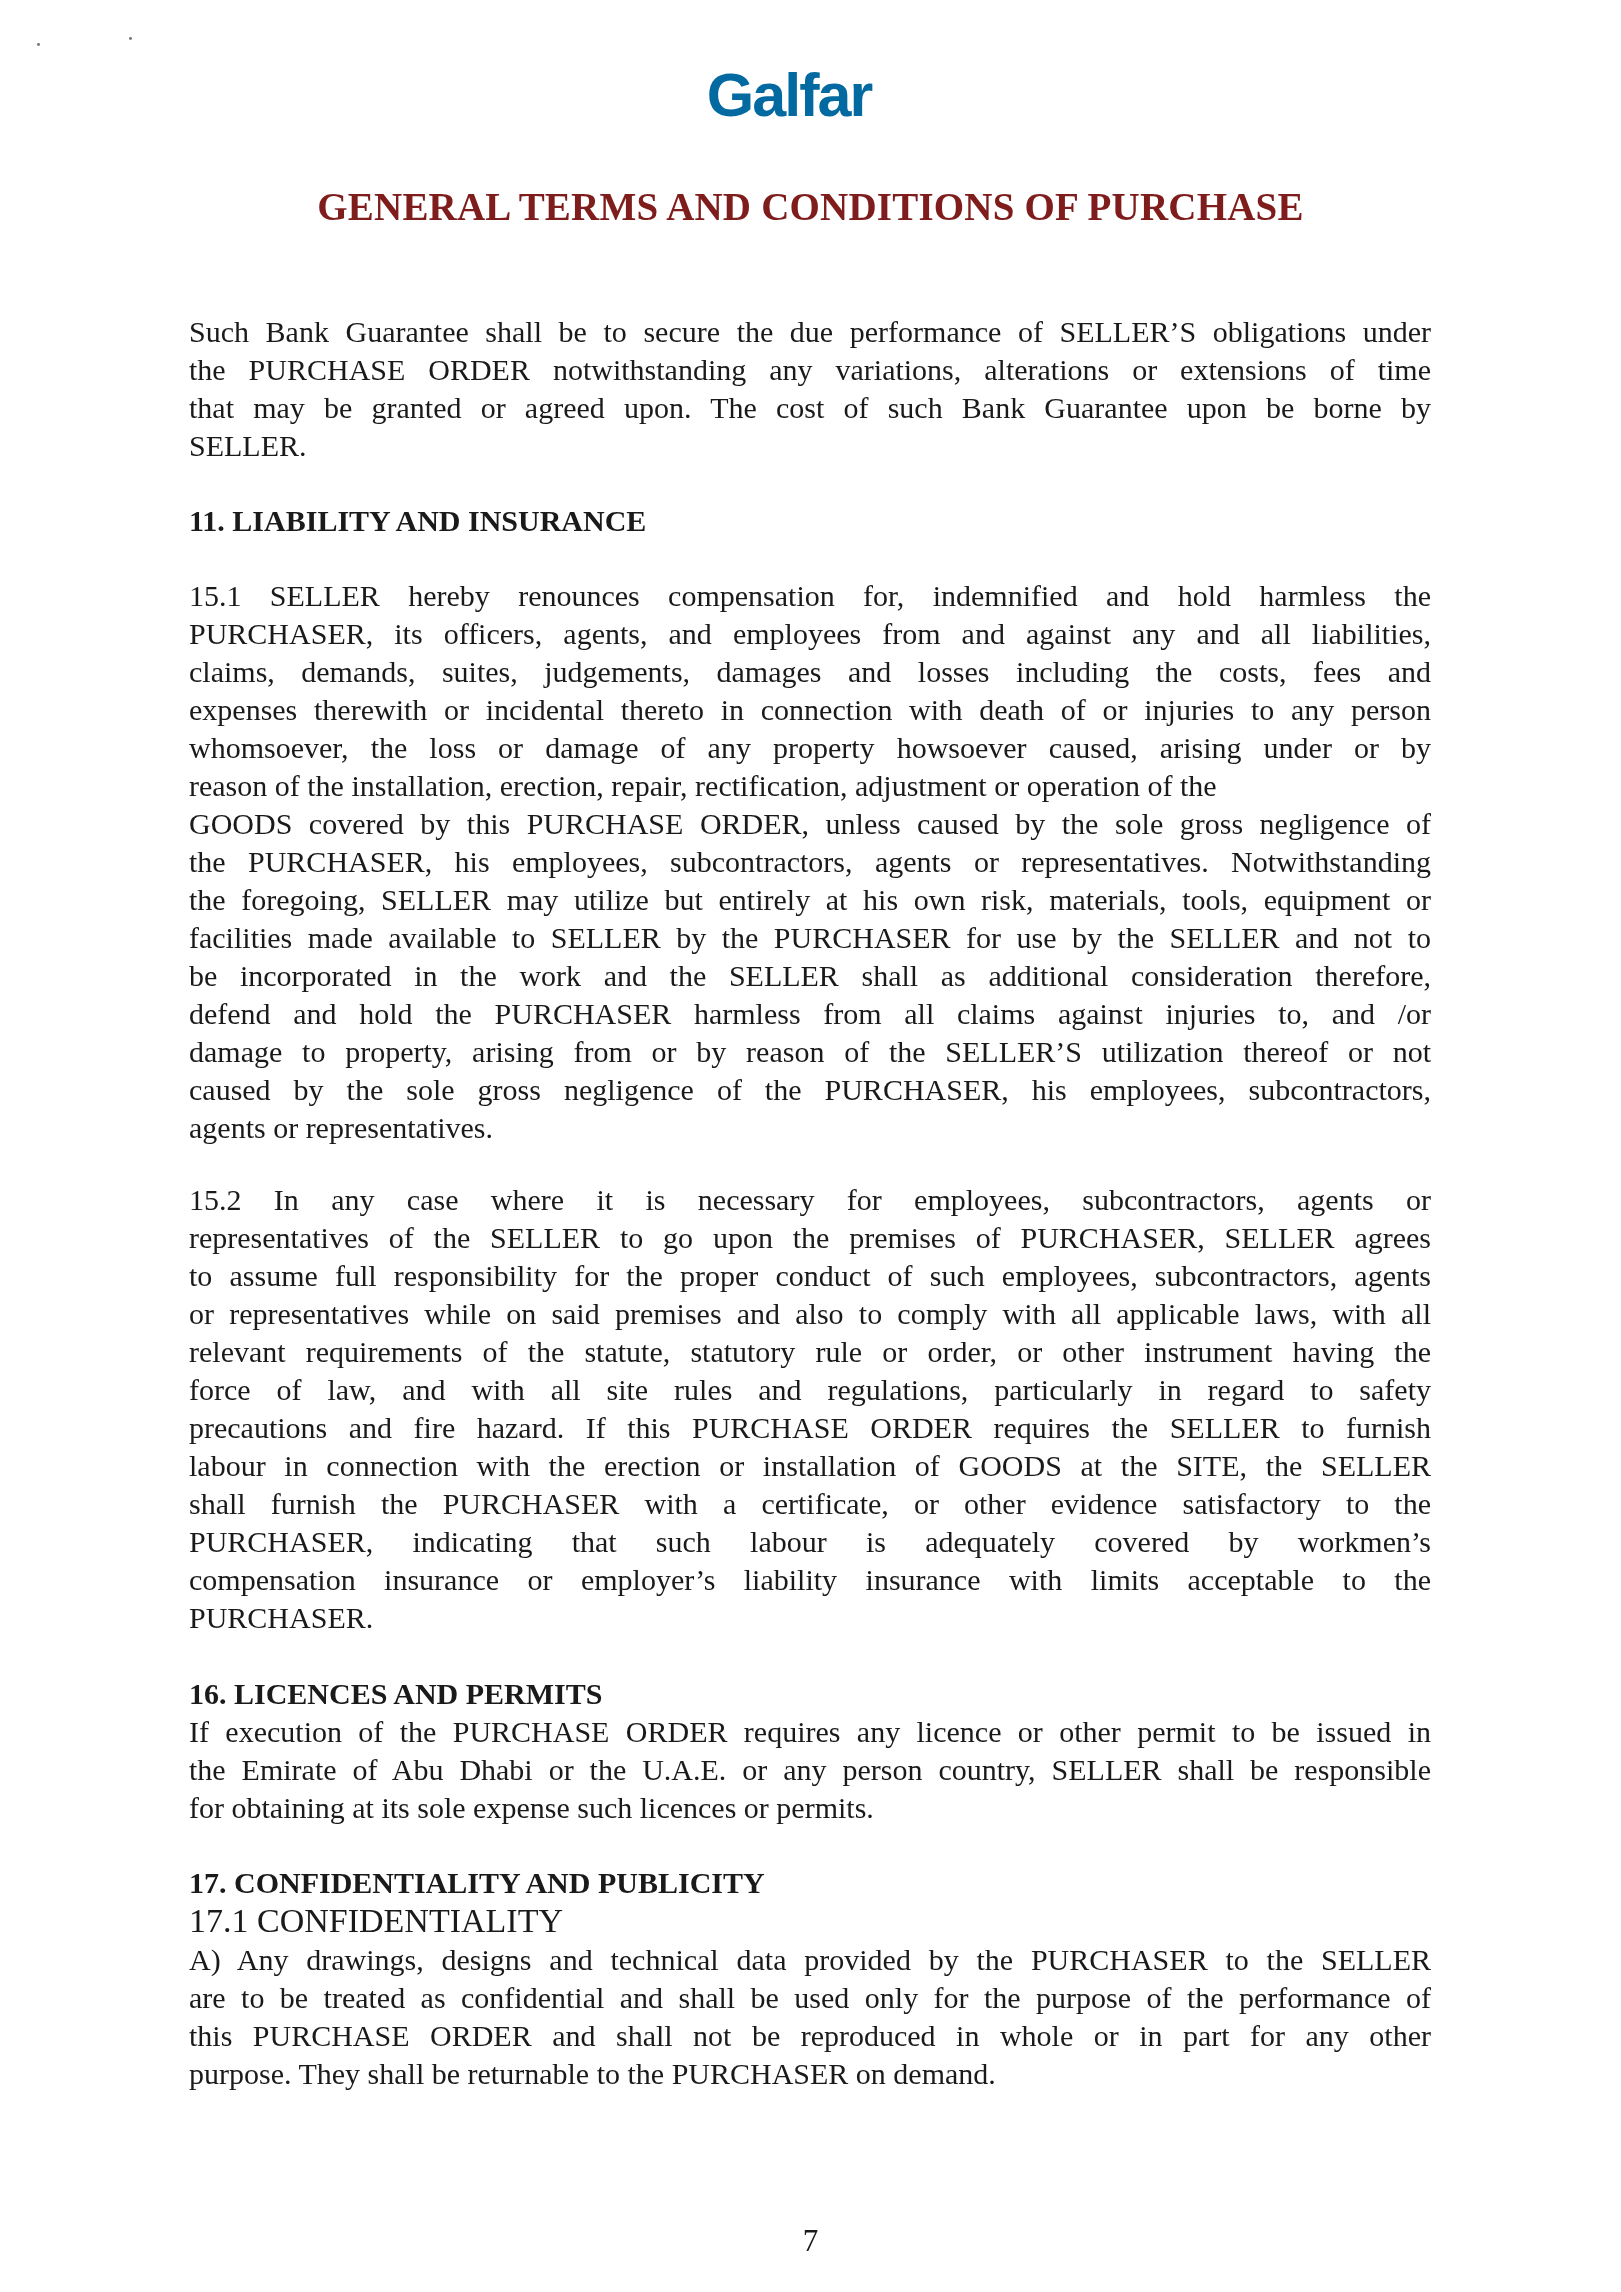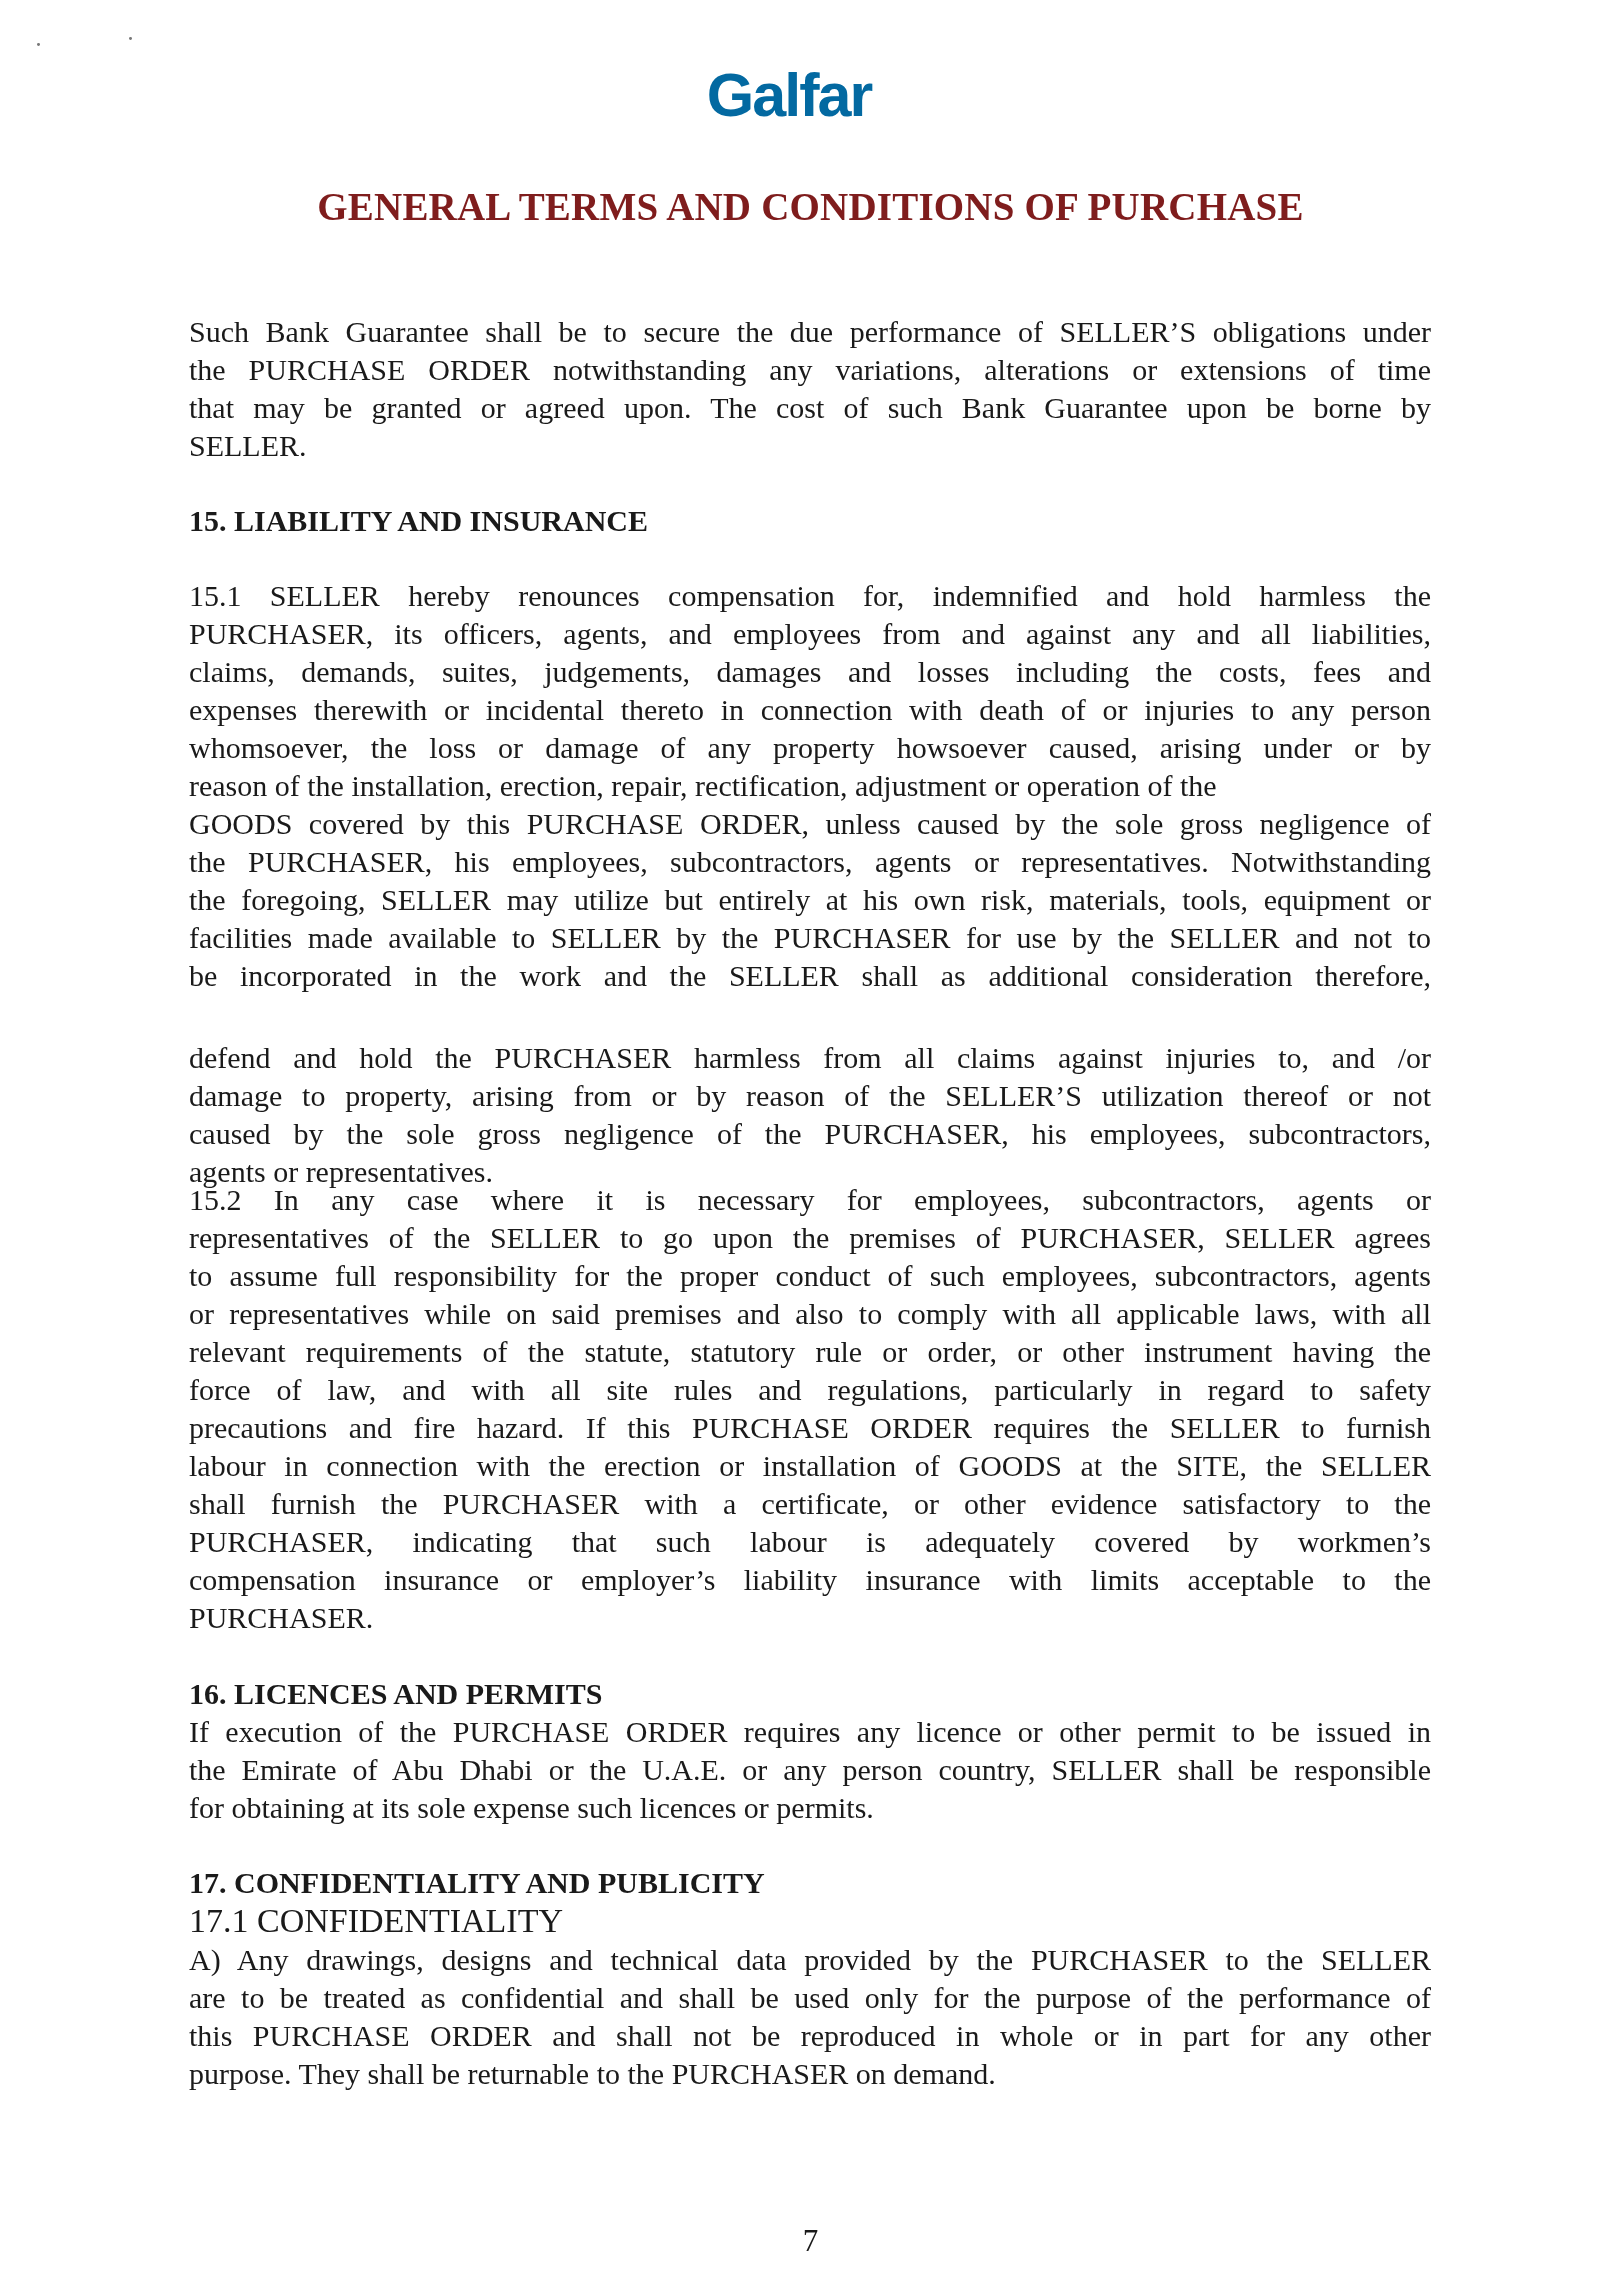--- a/index.html
+++ b/index.html
@@ -35,35 +35,35 @@
 
 <div class="content">
 
   <div class="para" style="top:313px;">
     <span class="line" style="white-space: normal; overflow: hidden;"><span>Such Bank Guarantee shall be to secure the due performance of SELLER’S obligations under</span></span>
     <span class="line" style="white-space: normal; overflow: hidden;"><span>the PURCHASE ORDER notwithstanding any variations, alterations or extensions of time</span></span>
     <span class="line" style="white-space: normal; overflow: hidden;"><span>that may be granted or agreed upon. The cost of such Bank Guarantee upon be borne by</span></span>
     <span class="line last" style="white-space: normal; overflow: hidden;"><span>SELLER.</span></span>
   </div>
 
-  <div class="heading" style="top:502px;">15. LIABILITY AND INSURANCE</div>
+  <div class="heading" style="top:502px;">11. LIABILITY AND INSURANCE</div>
 
   <div class="para" style="top:577px;">
     <span class="line" style="white-space: normal; overflow: hidden;"><span>15.1 SELLER hereby renounces compensation for, indemnified and hold harmless the</span></span>
     <span class="line" style="white-space: normal; overflow: hidden;"><span>PURCHASER, its officers, agents, and employees from and against any and all liabilities,</span></span>
     <span class="line" style="white-space: normal; overflow: hidden;"><span>claims, demands, suites, judgements, damages and losses including the costs, fees and</span></span>
     <span class="line" style="white-space: normal; overflow: hidden;"><span>expenses therewith or incidental thereto in connection with death of or injuries to any person</span></span>
     <span class="line" style="white-space: normal; overflow: hidden;"><span>whomsoever, the loss or damage of any property howsoever caused, arising under or by</span></span>
     <span class="line last" style="white-space: normal; overflow: hidden;"><span>reason of the installation, erection, repair, rectification, adjustment or operation of the</span></span>
     <span class="line" style="white-space: normal; overflow: hidden;"><span>GOODS covered by this PURCHASE ORDER, unless caused by the sole gross negligence of</span></span>
     <span class="line" style="white-space: normal; overflow: hidden;"><span>the PURCHASER, his employees, subcontractors, agents or representatives. Notwithstanding</span></span>
     <span class="line" style="white-space: normal; overflow: hidden;"><span>the foregoing, SELLER may utilize but entirely at his own risk, materials, tools, equipment or</span></span>
     <span class="line" style="white-space: normal; overflow: hidden;"><span>facilities made available to SELLER by the PURCHASER for use by the SELLER and not to</span></span>
     <span class="line" style="white-space: normal; overflow: hidden;"><span>be incorporated in the work and the SELLER shall as additional consideration therefore,</span></span>
-    <span class="line" style="white-space: normal; overflow: hidden; margin-top: 44px;"><span>defend and hold the PURCHASER harmless from all claims against injuries to, and /or</span></span>
+    <span class="line" style="white-space: normal; overflow: hidden;"><span>defend and hold the PURCHASER harmless from all claims against injuries to, and /or</span></span>
     <span class="line" style="white-space: normal; overflow: hidden;"><span>damage to property, arising from or by reason of the SELLER’S utilization thereof or not</span></span>
     <span class="line" style="white-space: normal; overflow: hidden;"><span>caused by the sole gross negligence of the PURCHASER, his employees, subcontractors,</span></span>
     <span class="line last" style="white-space: normal; overflow: hidden;"><span>agents or representatives.</span></span>
   </div>
 
   <div class="para" style="top:1181px;">
     <span class="line" style="white-space: normal; overflow: hidden;"><span>15.2 In any case where it is necessary for employees, subcontractors, agents or</span></span>
     <span class="line" style="white-space: normal; overflow: hidden;"><span>representatives of the SELLER to go upon the premises of  PURCHASER, SELLER agrees</span></span>
     <span class="line" style="white-space: normal; overflow: hidden;"><span>to assume full responsibility for the proper conduct of such employees, subcontractors, agents</span></span>
     <span class="line" style="white-space: normal; overflow: hidden;"><span>or representatives while on said premises and also to comply with all applicable laws, with all</span></span>

